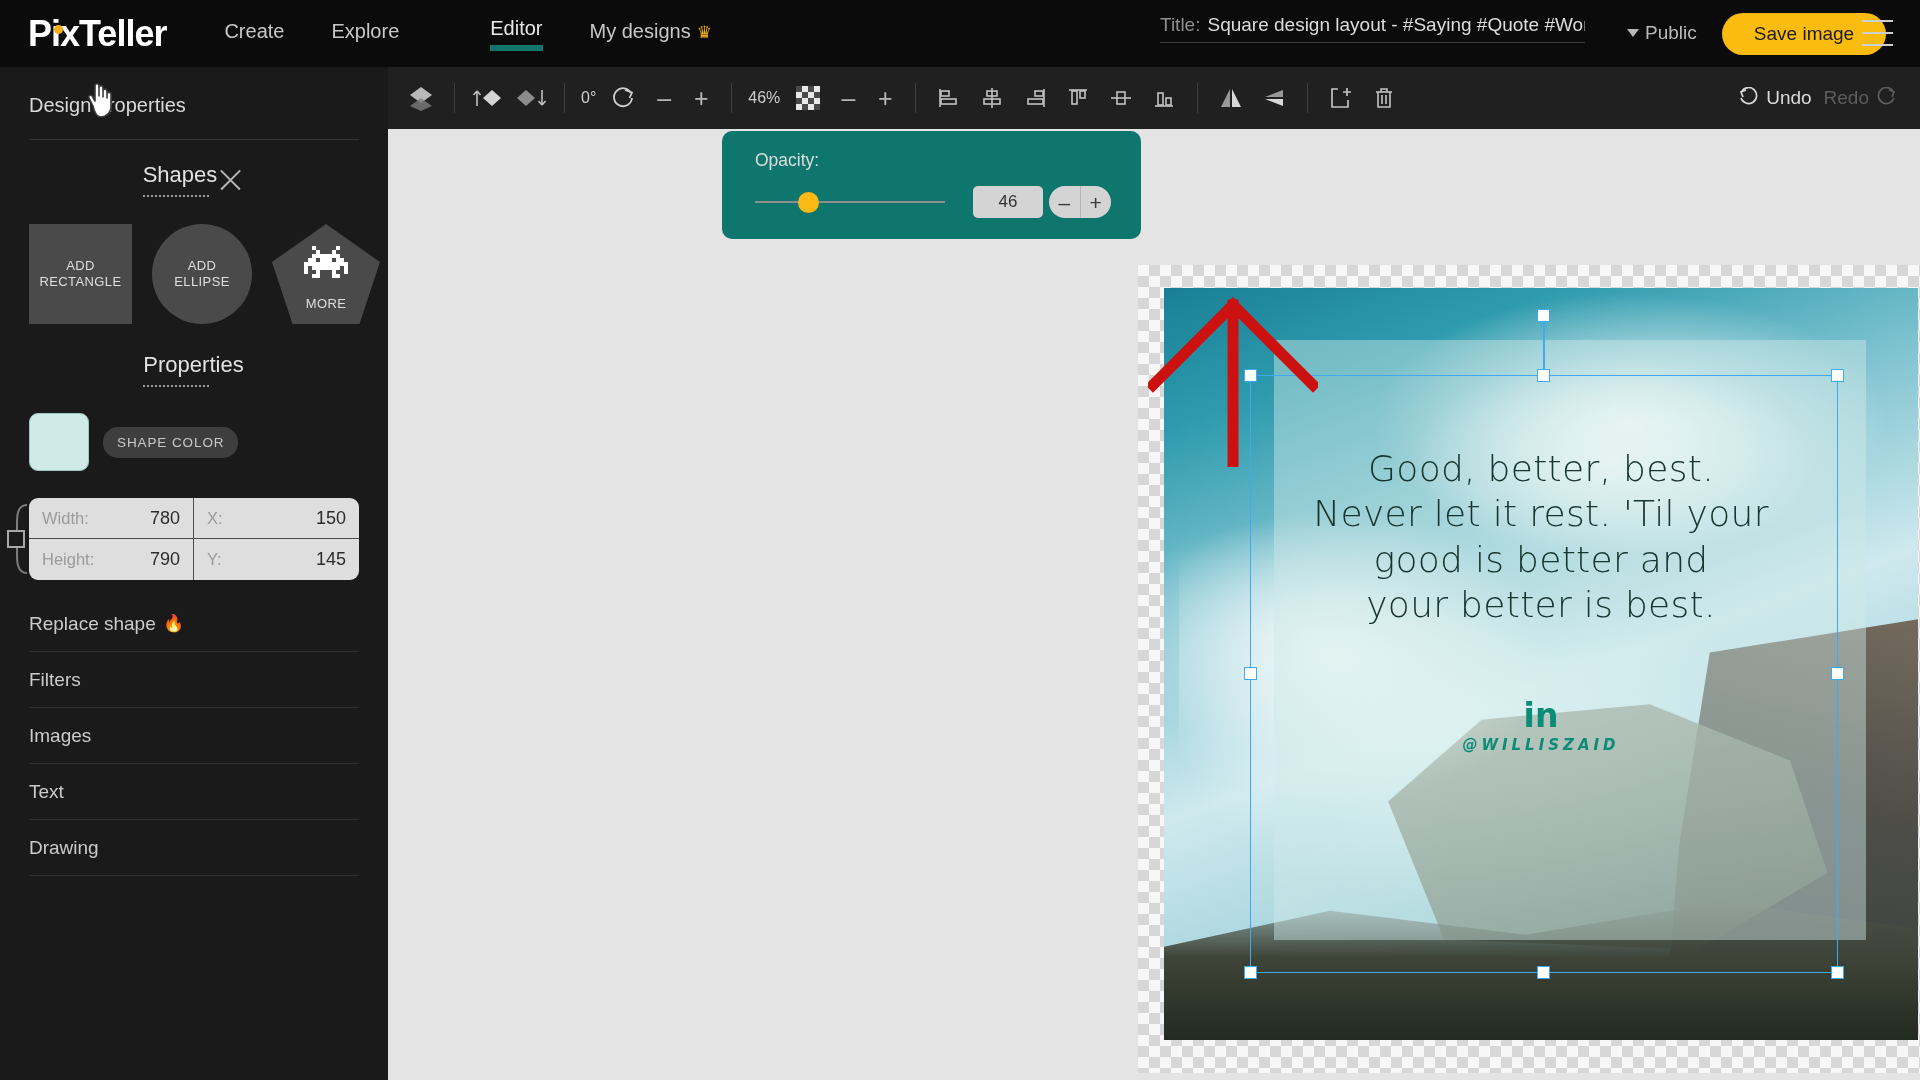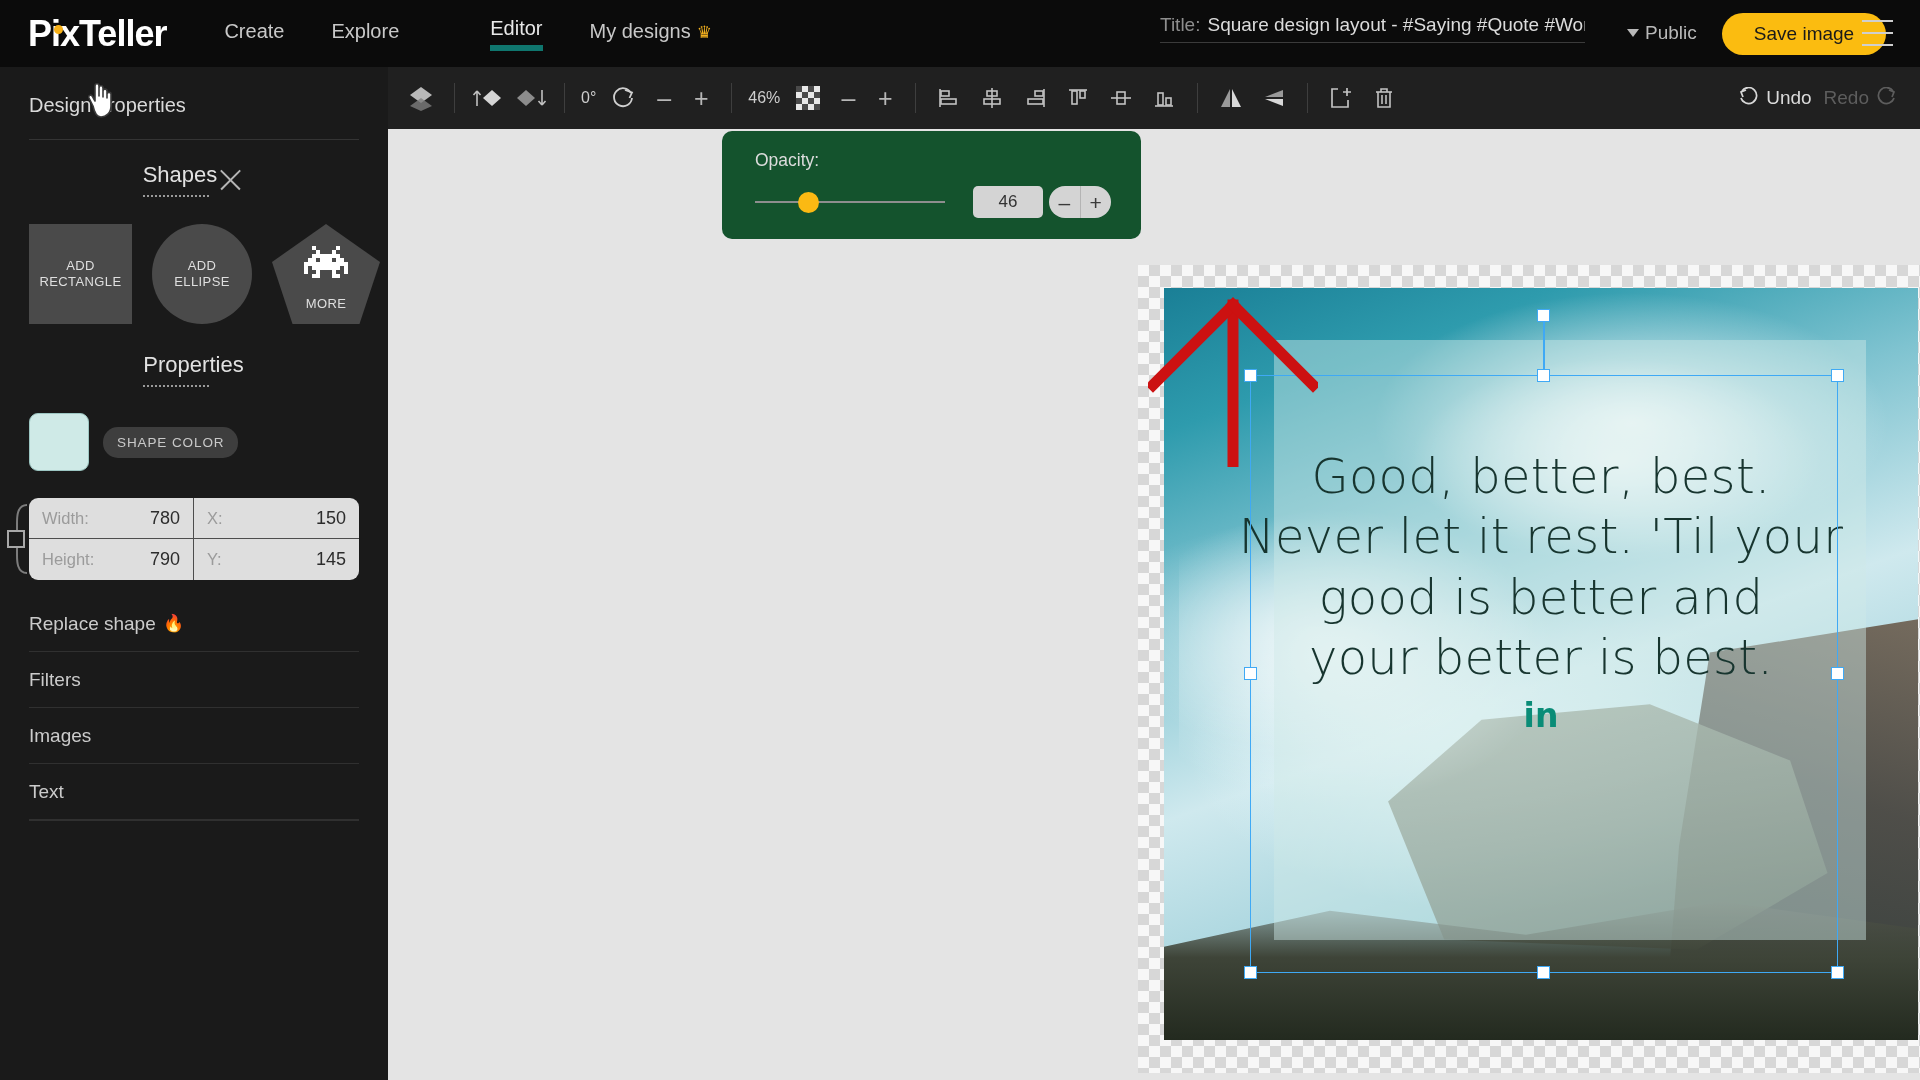--- a/index.html
+++ b/index.html
@@ -184,21 +184,21 @@
     position: absolute; right: 22px; top: 0; height: 62px;
     display: flex; align-items: center; gap: 12px;
   }
   .hist-btn { display: flex; align-items: center; gap: 7px; cursor: pointer; }
   #undo-label { color: #dadada; font-size: 19px; }
   #redo-label { color: #5d5d5d; font-size: 19px; }
 
   
   #opacity-popup {
     position: absolute; left: 722px; top: 131px; width: 419px; height: 108px;
-    background: #14532d; border-radius: 10px; z-index: 40;
+    background: #0f766e; border-radius: 10px; z-index: 40;
   }
   #opacity-label { color: #dcdcdc; font-size: 17.5px; position: absolute; left: 33px; top: 19px; }
   #opacity-track {
     position: absolute; left: 33px; top: 70px; width: 190px; height: 2px; background: #8e8e8e;
   }
   #opacity-knob {
     position: absolute; left: 76px; top: 61px; width: 21px; height: 21px;
     border-radius: 50%; background: #fbb913; cursor: pointer;
   }
   #hand-cursor { position: absolute; left: 82px; top: 80px; z-index: 50; }
@@ -271,21 +271,21 @@
   
   #shape-overlay {
     position: absolute; left: 0px; top: 26px; width: 592px; height: 600px;
     background: #cfeae7; opacity: .46;
   }
   #overlay-holder { position: absolute; left: 110px; top: 26px; width: 592px; height: 600px; }
 
   #quote-block {
     position: absolute; left: 0; top: 158px; width: 754px;
     text-align: center; color: #17352f;
-    font-family: "DejaVu Sans", sans-serif; font-size: 48px; line-height: 1.26;
+    font-family: "DejaVu Sans", sans-serif; font-size: 36px; line-height: 1.26;
     font-weight: 300; letter-spacing: .3px;
   }
   #brand-in {
     position: absolute; left: 0; top: 408px; width: 754px; text-align: center;
     color: #0a8c77; font-size: 33px; font-weight: bold; font-family: "DejaVu Sans", sans-serif;
   }
   #brand-handle {
     position: absolute; left: 0; top: 448px; width: 754px; text-align: center;
     color: #0a8c77; font-size: 15px; font-weight: bold; letter-spacing: 4px;
     font-family: "DejaVu Sans", sans-serif; font-style: italic;
@@ -436,20 +436,21 @@
     <span>Replace shape</span>
     <span class="fire">🔥</span>
   </div>
   <div class="sb-row-line"></div>
   <div class="sb-row">Filters</div>
   <div class="sb-row-line"></div>
   <div class="sb-row">Images</div>
   <div class="sb-row-line"></div>
   <div class="sb-row">Text</div>
   <div class="sb-row-line"></div>
+  <div class="sb-row">Drawing</div>
   <div class="sb-row-line"></div>
 </div>
 
 <div id="workarea">
 
   <div id="canvas-outer">
     <div id="artboard">
       <div id="photo">
         <div id="ocean" class="ph"></div>
         <div id="foam-2" class="ph"></div>
@@ -461,20 +462,21 @@
       <div id="overlay-holder">
         <div id="shape-overlay"></div>
       </div>
       <div id="quote-block">
         <div>Good, better, best.</div>
         <div>Never let it rest. 'Til your</div>
         <div>good is better and</div>
         <div>your better is best.</div>
       </div>
       <div id="brand-in">in</div>
+      <div id="brand-handle">@WILLISZAID</div>
     </div>
   </div>
 
   <div id="selection">
     <div id="rotate-stem"></div>
     <div id="rotate-handle"></div>
     <div class="handle h-tl"></div>
     <div class="handle h-tc"></div>
     <div class="handle h-tr"></div>
     <div class="handle h-ml"></div>

